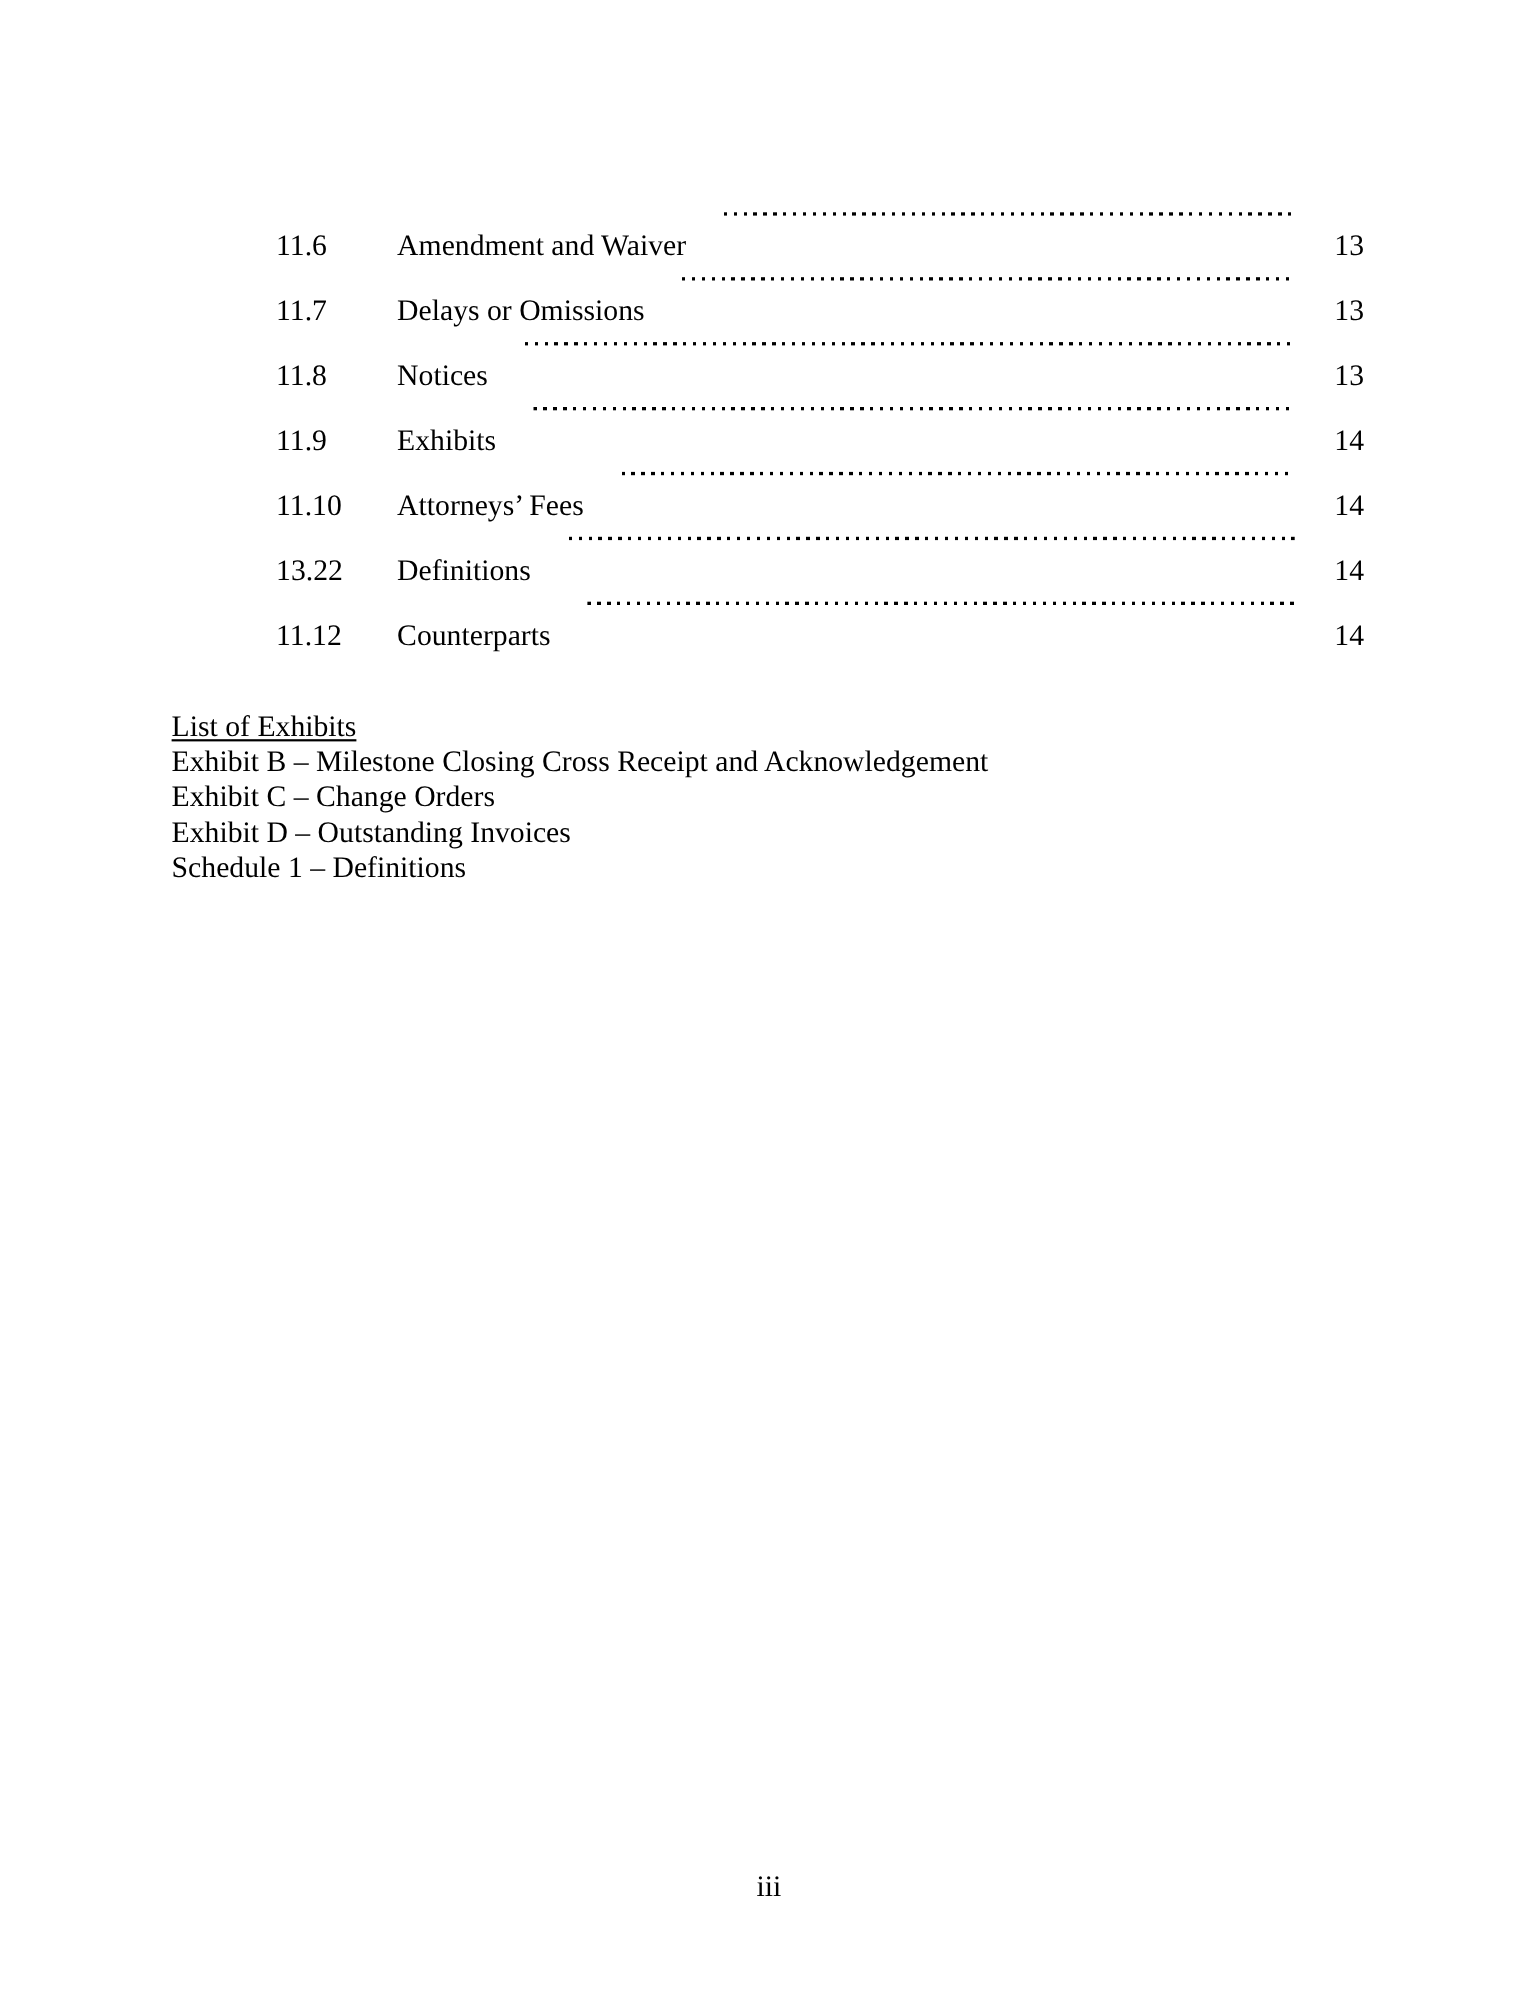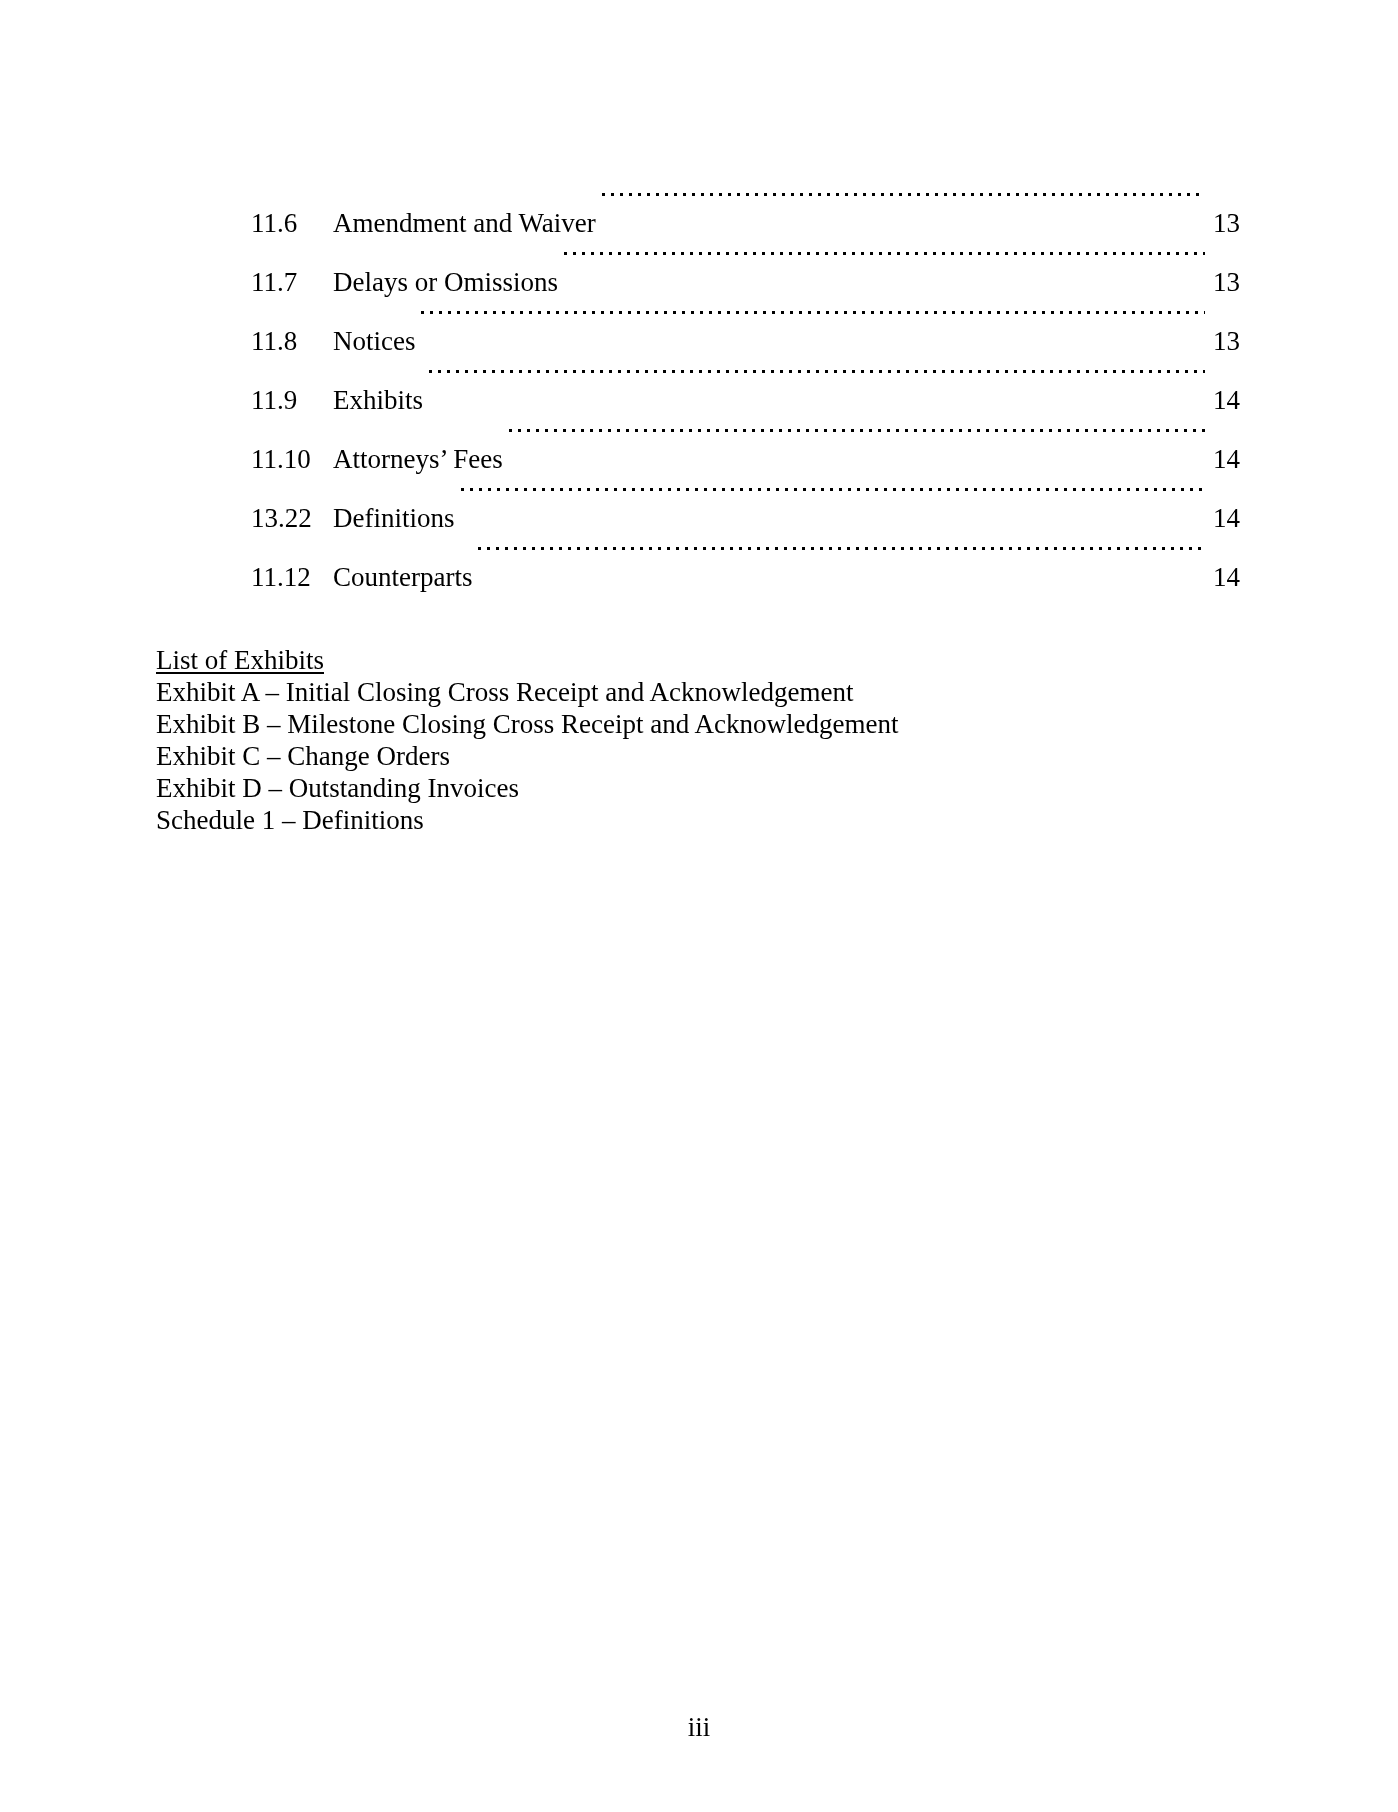--- a/index.html
+++ b/index.html
@@ -25,20 +25,21 @@
     left: 251px;
     width: 989px; 
   }
   .toc-row {
     display: flex;
     align-items: baseline;
     height: 34px;
     line-height: 34px;
     margin-bottom: 25px; 
     white-space: nowrap;
+    gap: 28px;
   }
   .toc-num {
     flex: 0 0 82px; 
   }
   .toc-title {
     flex: 0 0 auto;
     margin-top: 35px;
   }
   .toc-leader {
     flex: 1 1 auto;
@@ -68,21 +69,20 @@
   }
 
   
   .footer {
     position: absolute;
     top: 1698px;
     left: 0;
     width: 100%;
     text-align: center;
     line-height: 34px;
-    margin-top: 12px;
   }
 </style>
 </head>
 <body>
 
 <div class="page">
 
   <div class="toc">
 
     <div class="toc-row">
@@ -131,21 +131,20 @@
       <span class="toc-num">11.12</span>
       <span class="toc-title">Counterparts</span>
       <span class="toc-leader"></span>
       <span class="toc-page">14</span>
     </div>
 
   </div>
 
   <div class="exhibits">
     <div class="exhibits-heading">List of Exhibits</div>
-    <div class="exhibit-line">Exhibit A – Initial Closing Cross Receipt and Acknowledgement</div>
     <div class="exhibit-line">Exhibit B – Milestone Closing Cross Receipt and Acknowledgement</div>
     <div class="exhibit-line">Exhibit C – Change Orders</div>
     <div class="exhibit-line">Exhibit D – Outstanding Invoices</div>
     <div class="exhibit-line">Schedule 1 – Definitions</div>
   </div>
 
   <div class="footer">
     <span>iii</span>
   </div>
 

